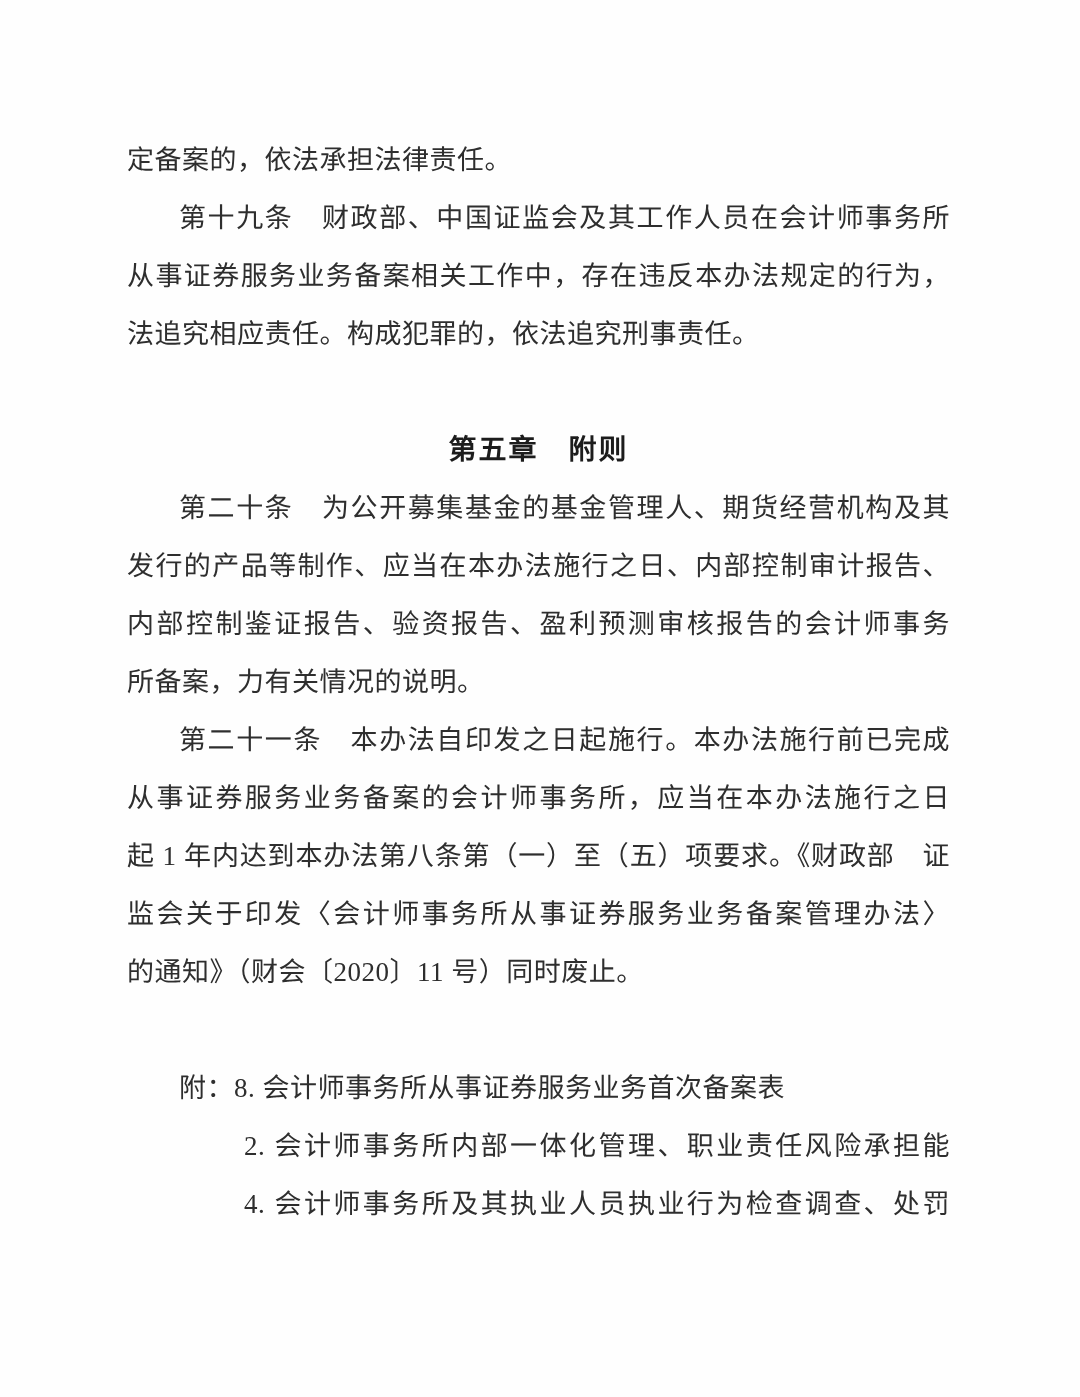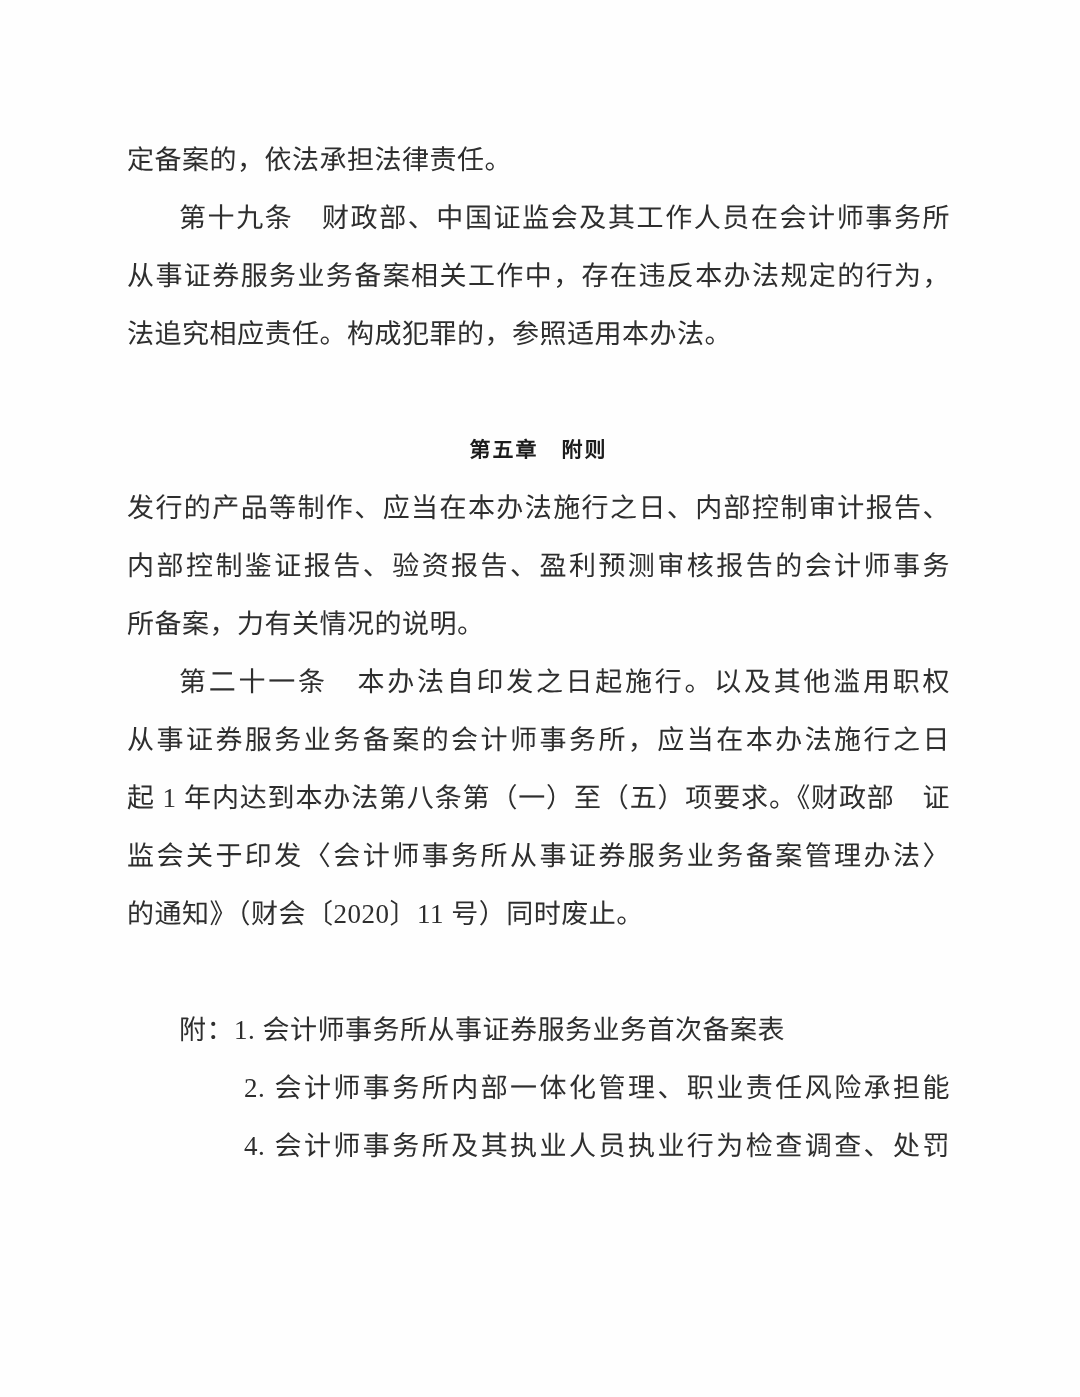--- a/index.html
+++ b/index.html
@@ -44,41 +44,42 @@
   }
   .indent2  { text-indent: 52px; }
   .indent4  { text-indent: 117px; }
   .indent52 { text-indent: 152px; }
   .gap { margin-top: 58px; }
   .heading {
     text-align: left;
     text-align-last: center;
     font-family: "Liberation Sans", "DejaVu Sans", sans-serif;
     font-weight: bold;
-    font-size: 21px;
+    font-size: 28px;
     letter-spacing: 2px;
     color: var(--heading-color, #1c1c1c);
   }
 </style>
 </head>
 <body>
 
 <div class="page">
   <div class="content">
 
   <div class="line end">定备案的，依法承担法律责任。</div>
       <div class="line fill indent2">第十九条　财政部、中国证监会及其工作人员在会计师事务所</div>
       <div class="line fill">从事证券服务业务备案相关工作中，存在违反本办法规定的行为，</div>
-      <div class="line end">法追究相应责任。构成犯罪的，参照适用本办法。</div>
+      <div class="line end">法追究相应责任。构成犯罪的，依法追究刑事责任。</div>
       <div class="line heading gap">第五章　附则</div>
+      <div class="line fill indent2">第二十条　为公开募集基金的基金管理人、期货经营机构及其</div>
       <div class="line fill">发行的产品等制作、应当在本办法施行之日、内部控制审计报告、</div>
       <div class="line fill">内部控制鉴证报告、验资报告、盈利预测审核报告的会计师事务</div>
       <div class="line end">所备案，力有关情况的说明。</div>
-      <div class="line fill indent2">第二十一条　本办法自印发之日起施行。以及其他滥用职权</div>
+      <div class="line fill indent2">第二十一条　本办法自印发之日起施行。本办法施行前已完成</div>
       <div class="line fill">从事证券服务业务备案的会计师事务所，应当在本办法施行之日</div>
       <div class="line fill">起 1 年内达到本办法第八条第（一）至（五）项要求。《财政部　证</div>
       <div class="line fill">监会关于印发〈会计师事务所从事证券服务业务备案管理办法〉</div>
       <div class="line end">的通知》（财会〔2020〕11 号）同时废止。</div>
-      <div class="line end indent2 gap">附：1. 会计师事务所从事证券服务业务首次备案表</div>
+      <div class="line end indent2 gap">附：8. 会计师事务所从事证券服务业务首次备案表</div>
       <div class="line fill indent4">2. 会计师事务所内部一体化管理、职业责任风险承担能</div>
       <div class="line fill indent4">4. 会计师事务所及其执业人员执业行为检查调查、处罚</div>
     </div>
 </div>
 
 </body></html>

